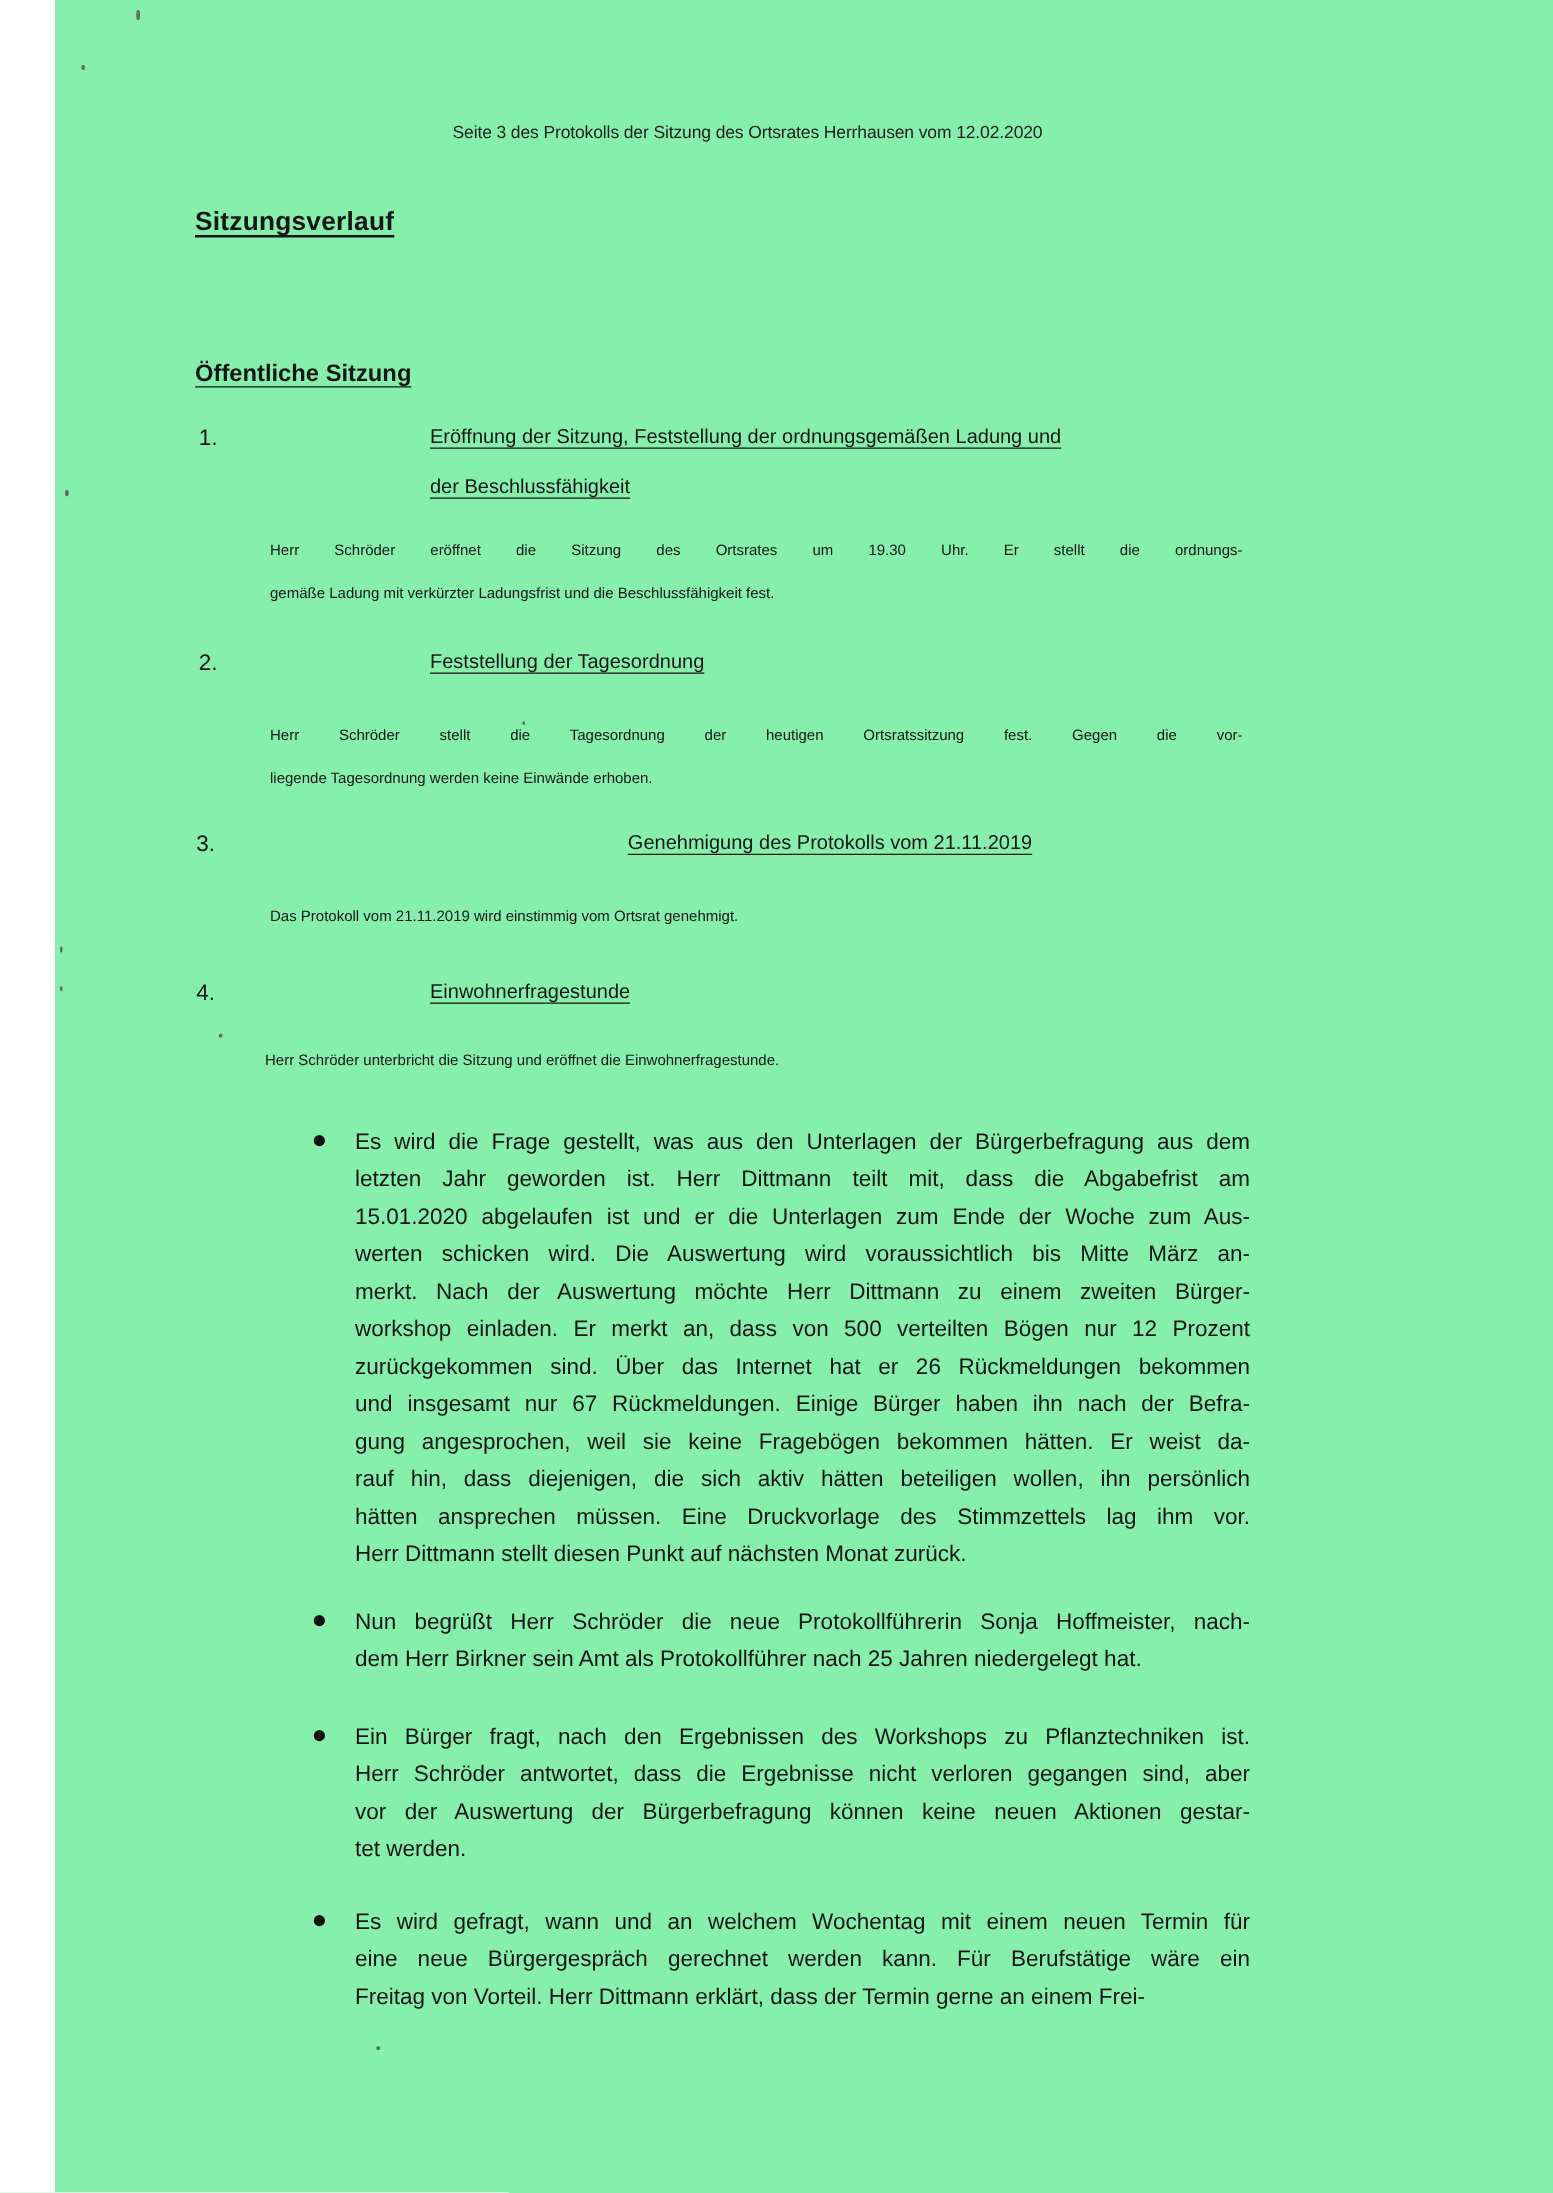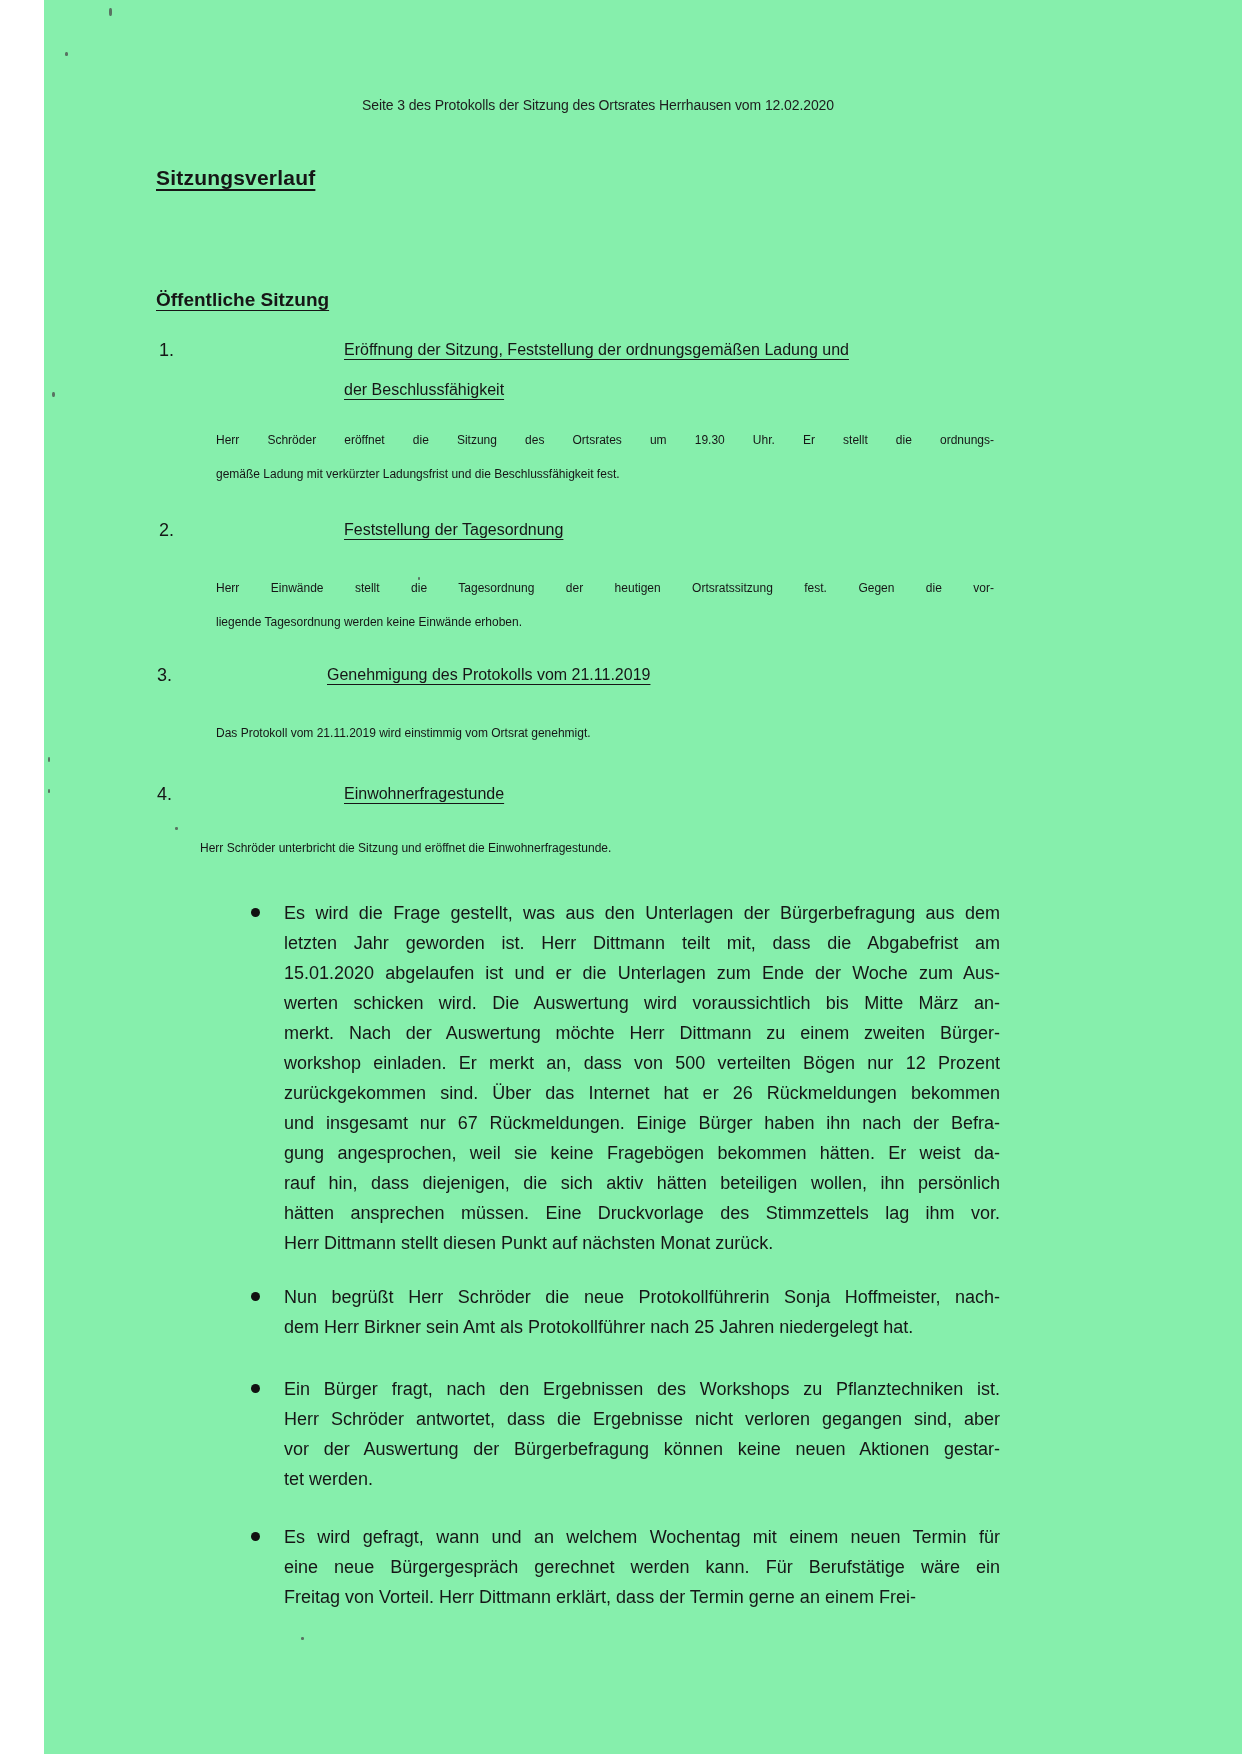--- a/index.html
+++ b/index.html
@@ -75,33 +75,33 @@
   <div class="abs item-heading" style="top:330px; left:300px;">Eröffnung der Sitzung, Feststellung der ordnungsgemäßen Ladung und
 der Beschlussfähigkeit</div>
   <div class="abs body-par" style="top:423px; left:172px;">
       <div class="jl">Herr Schröder eröffnet die Sitzung des Ortsrates um 19.30 Uhr. Er stellt die ordnungs-</div>
       <div>gemäße Ladung mit verkürzter Ladungsfrist und die Beschlussfähigkeit fest.</div>
     </div>
 
   <div class="abs item-number" style="top:510px; left:115px;">2.</div>
   <div class="abs item-heading" style="top:510px; left:300px;">Feststellung der Tagesordnung</div>
   <div class="abs body-par" style="top:571px; left:172px;">
-      <div class="jl">Herr Einwände stellt die Tagesordnung der heutigen Ortsratssitzung fest. Gegen die vor-</div>
+      <div class="jl">Herr Schröder stellt die Tagesordnung der heutigen Ortsratssitzung fest. Gegen die vor-</div>
       <div>liegende Tagesordnung werden keine Einwände erhoben.</div>
     </div>
 
   <div class="abs item-number" style="top:655px; left:113px;">3.</div>
-  <div class="abs item-heading" style="top:655px; left:283px;">Genehmigung des Protokolls vom 21.11.2019</div>
+  <div class="abs item-heading" style="top:655px; left:300px;text-align:center;">Genehmigung des Protokolls vom 21.11.2019</div>
   <div class="abs body-par" style="top:716px; left:172px;">
       <div>Das Protokoll vom 21.11.2019 wird einstimmig vom Ortsrat genehmigt.</div>
     </div>
 
   <div class="abs item-number" style="top:774px; left:113px;">4.</div>
   <div class="abs item-heading" style="top:774px; left:300px;">Einwohnerfragestunde</div>
-  <div class="abs body-par" style="top:831px; left:156px;">
+  <div class="abs body-par" style="top:831px; left:168px;">
       <div>Herr Schröder unterbricht die Sitzung und eröffnet die Einwohnerfragestunde.</div>
     </div>
 
   <div class="abs bullet-row" style="top:898px;">
     <span class="dot"></span>
     <div class="bullet-text">
         <div class="jl">Es wird die Frage gestellt, was aus den Unterlagen der Bürgerbefragung aus dem</div>
         <div class="jl">letzten Jahr geworden ist. Herr Dittmann teilt mit, dass die Abgabefrist am</div>
         <div class="jl">15.01.2020 abgelaufen ist und er die Unterlagen zum Ende der Woche zum Aus-</div>
         <div class="jl">werten schicken wird. Die Auswertung wird voraussichtlich bis Mitte März an-</div>

